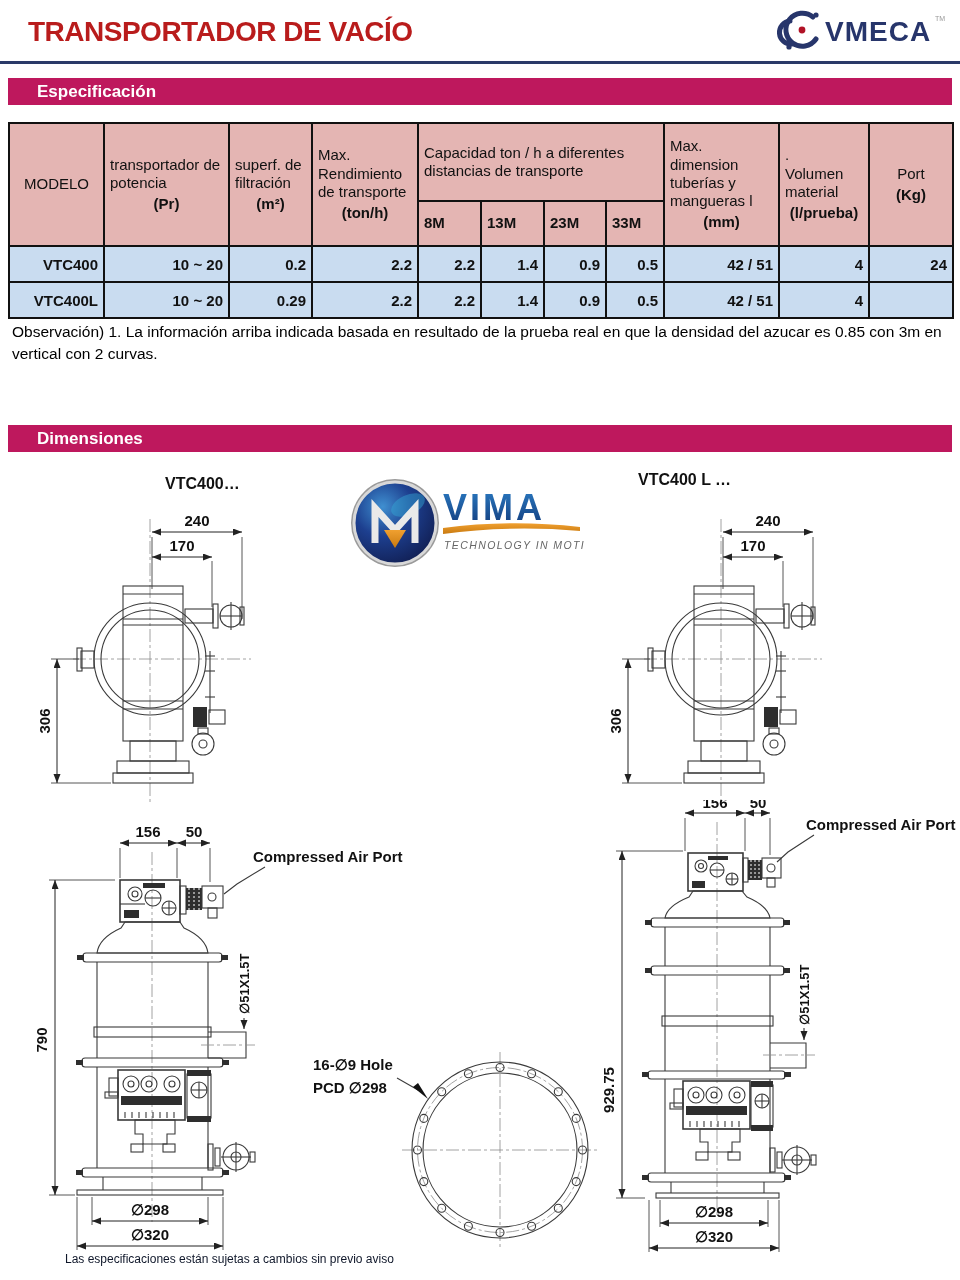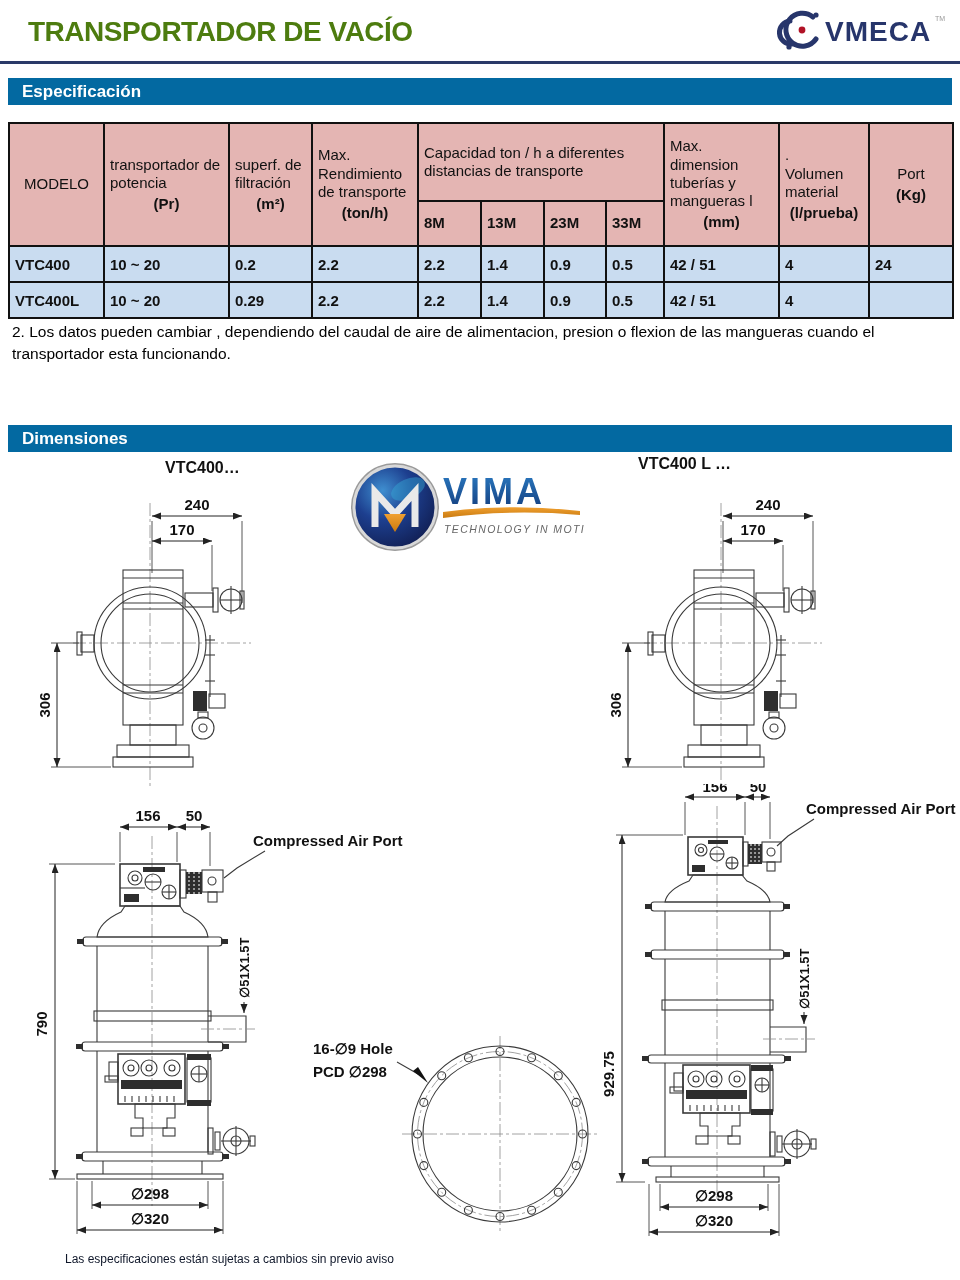--- a/index.html
+++ b/index.html
@@ -1,40 +1,40 @@
 <!DOCTYPE html>
 <html><head>
 <meta charset="utf-8">
 <style>
   html,body{margin:0;padding:0}
   body{width:960px;height:1280px;position:relative;font-family:"Liberation Sans",sans-serif;background:#fff;overflow:hidden;color:#111}
 
-  .page-title{position:absolute;left:28px;top:16px;font-size:28px;font-weight:bold;color:#4d7c0f;letter-spacing:-0.5px;white-space:nowrap}
+  .page-title{position:absolute;left:28px;top:16px;font-size:28px;font-weight:bold;color:#b91c1c;letter-spacing:-0.5px;white-space:nowrap}
   .brand-logo{position:absolute;left:775px;top:8px}
   .head-rule{position:absolute;left:0;top:61px;width:960px;height:3px;background:#2a3a68}
 
-  .section-bar{position:absolute;left:8px;width:944px;height:27px;background:#0369a1;color:#fff;font-weight:bold;font-size:17px;line-height:27px;padding-left:14px;box-sizing:border-box}
+  .section-bar{position:absolute;left:8px;width:944px;height:27px;background:#be185d;color:#fff;font-weight:bold;font-size:17px;line-height:27px;padding-left:29px;box-sizing:border-box}
   #bar-spec{top:78px}
   #bar-dims{top:425px}
 
   table.spec{position:absolute;left:8px;top:122px;width:944px;border-collapse:collapse;table-layout:fixed;font-size:15px}
   .spec th,.spec td{border:2px solid #111;padding:2px 5px;vertical-align:middle;box-sizing:border-box;overflow:hidden}
   .spec thead th{background:#e4b5b3;font-weight:normal;text-align:left;line-height:1.22}
   .spec .center{text-align:center}
   .spec .bold{font-weight:normal}
   .spec .unit{font-weight:bold;text-align:center;margin-top:3px}
   .spec .preline{white-space:pre-line}
   .spec tr.hrow1{height:78px}
   .spec tr.hrow2{height:45px}
   .spec .sub-d{font-weight:bold;}
-  .spec td{background:#c9dcf0;text-align:left;font-weight:bold;height:36px}
+  .spec td{background:#c9dcf0;text-align:right;font-weight:bold;height:36px}
 
   .notes{position:absolute;left:12px;top:321px;width:934px;font-size:15.5px;line-height:1.4;color:#000}
 
-  .drawings{position:absolute;left:0;top:449px;width:837px;height:805px}
+  .drawings{position:absolute;left:0;top:465px;width:837px;height:805px}
   .dlabel{position:absolute;font-weight:bold;font-size:16px;color:#111;white-space:nowrap}
   .panel{position:absolute}
 
   .footer{position:absolute;left:65px;top:1252px;font-size:12px;color:#0f172a}
 
   
   .ln{fill:none;stroke:#3a3a3a;stroke-width:1.1}
   .lw{fill:none;stroke:#3a3a3a;stroke-width:1.6}
   .cl{fill:none;stroke:#8a8a8a;stroke-width:0.8;stroke-dasharray:13 3 3 3}
   .ext{stroke:#444;stroke-width:0.9}
@@ -139,21 +139,21 @@
       <td>0.9</td>
       <td>0.5</td>
       <td>42 / 51</td>
       <td>4</td>
       <td></td>
     </tr>
   </tbody>
 </table>
 
 <div class="notes">
-  <div>2. Los datos pueden cambiar , dependiendo del caudal de aire de alimentacion, presion o flexion de las mangueras cuando el transportador esta funcionando.</div>
+  <div>Observación) 1. La información arriba indicada basada en resultado de la prueba real en que la densidad del azucar es 0.85 con 3m en vertical con 2 curvas.</div>
 </div>
 
 <div class="section-bar" id="bar-dims">Dimensiones</div>
 
 <div class="drawings">
 
   <svg width="0" height="0" style="position:absolute" aria-hidden="true">
     <defs>
       <marker id="mE" markerWidth="10" markerHeight="8" refX="9" refY="3.5" orient="auto" markerUnits="userSpaceOnUse">
         <path d="M0,0 L9,3.5 L0,7 Z" fill="#222"></path>

